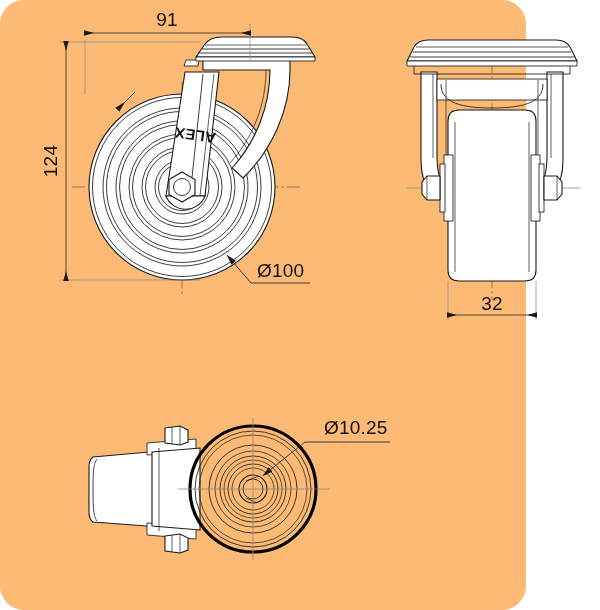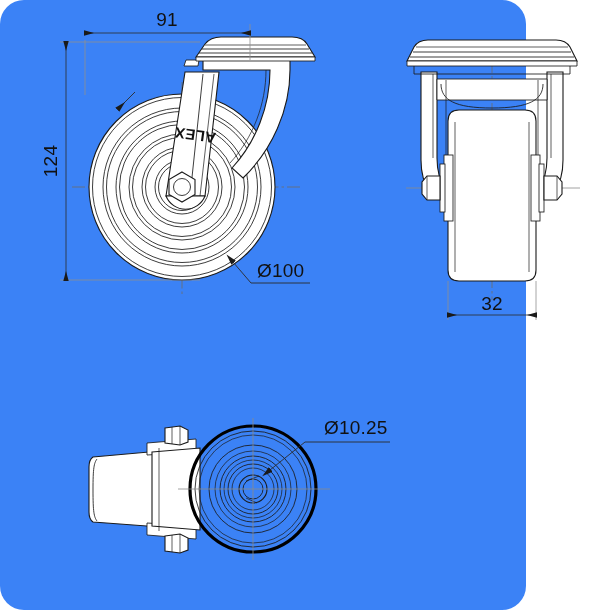--- a/index.html
+++ b/index.html
@@ -10,21 +10,21 @@
   body {
     width: 600px;
     height: 610px;
     font-family: "Liberation Sans", sans-serif;
     overflow: hidden;
   }
   #drawing-root {
     position: relative;
     width: 526px;
     height: 610px;
-    background: #3b82f6;
+    background: #fdba74;
     border-radius: 24px;
   }
   svg#cad {
     display: block;
     width: 600px;
     height: 610px;
   }
   .ln  { fill: none; stroke: #1a1a1a; stroke-width: 1.1; }
   .ln-thin { fill: none; stroke: #1a1a1a; stroke-width: 0.85; }
   .ln-hair { fill: none; stroke: #1a1a1a; stroke-width: 0.7; }

